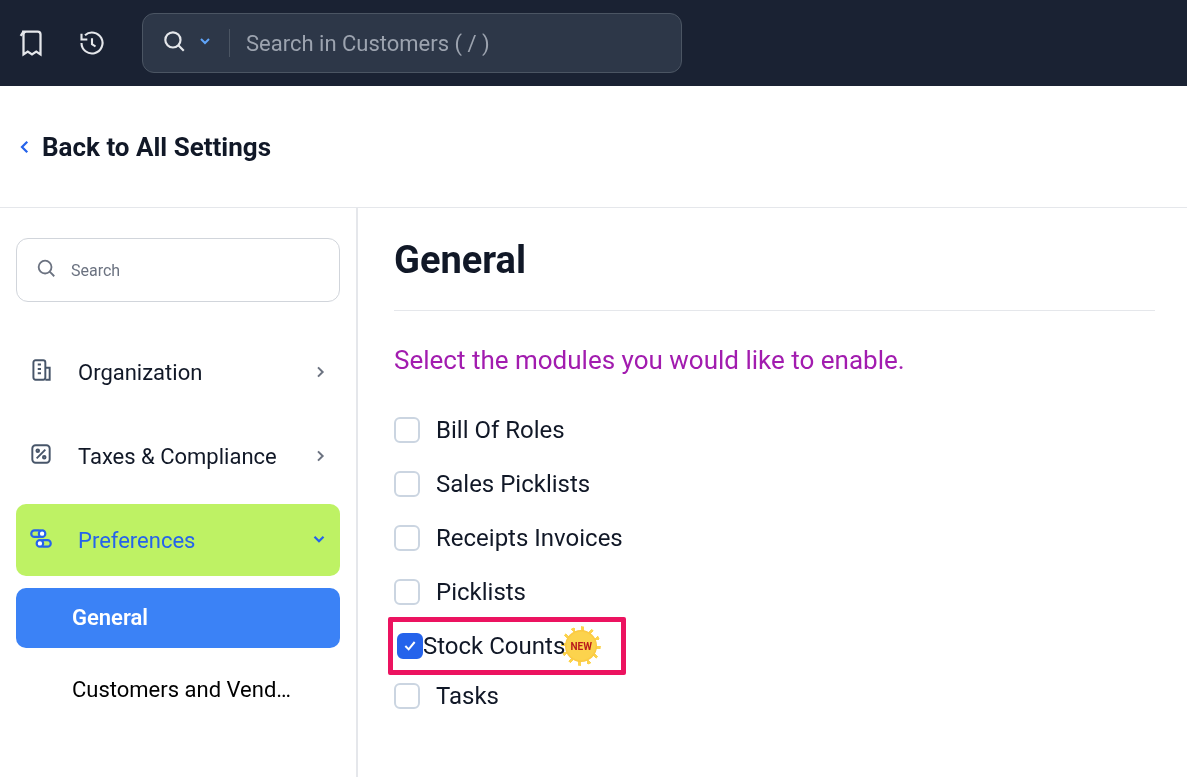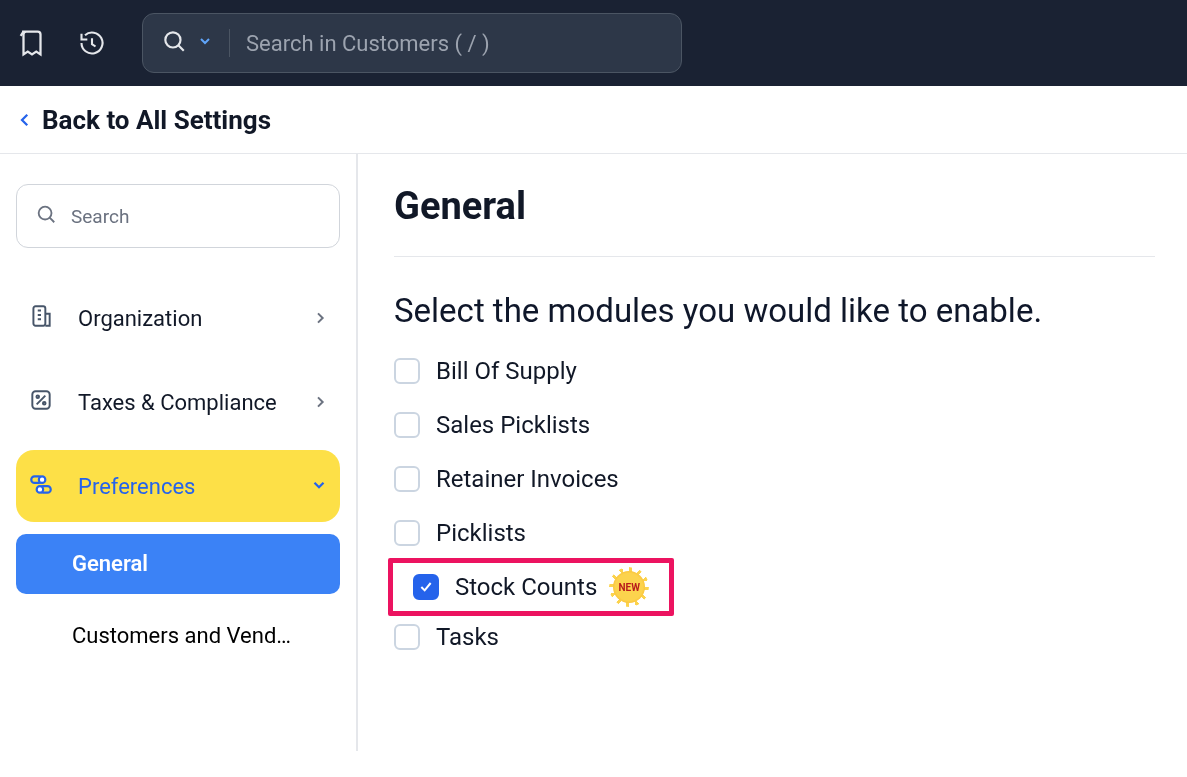--- a/index.html
+++ b/index.html
@@ -53,21 +53,21 @@
     background: #4b5563;
     margin: 0 6px;
   }
   .topbar-search .placeholder {
     font-size: 22px;
     color: #9ca3af;
   }
 
   
   .backrow {
-    height: 68px;
+    height: 122px;
     display: flex;
     align-items: center;
     padding: 0 16px;
     border-bottom: 1px solid #e5e7eb;
   }
   .backrow a {
     display: flex;
     align-items: center;
     gap: 8px;
     font-size: 26px;
@@ -91,21 +91,21 @@
   }
   .sidebar-search {
     border: 1px solid #d1d5db;
     border-radius: 12px;
     height: 64px;
     display: flex;
     align-items: center;
     padding: 0 18px;
     gap: 14px;
     color: #6b7280;
-    font-size: 19px;
+    font-size: 16px;
     margin-bottom: 34px;
   }
   .side-item {
     display: flex;
     align-items: center;
     height: 72px;
     padding: 0 12px;
     border-radius: 10px;
     font-size: 22px;
     color: #111827;
@@ -116,23 +116,22 @@
   }
   .side-item .left {
     display: flex;
     align-items: center;
     gap: 24px;
   }
   .side-item .chev {
     color: #6b7280;
   }
   .side-item.active {
-    background: #fde047;
+    background: #bef264;
     color: #2563eb;
-    border-radius: 18px;
   }
   .side-item.active .chev { color: #2563eb; }
 
   .side-sub {
     display: block;
     height: 60px;
     line-height: 60px;
     border-radius: 10px;
     font-size: 22px;
     padding: 0 0 0 56px;
@@ -156,23 +155,23 @@
   }
   .main h1 {
     font-size: 38px;
     font-weight: 700;
     color: #111827;
     padding-bottom: 28px;
     border-bottom: 1px solid #e5e7eb;
     margin-bottom: 34px;
   }
   .main .subtitle {
-    font-size: 33px;
-    color: #0f172a;
-    margin-bottom: 26px;
+    font-size: 26px;
+    color: #a21caf;
+    margin-bottom: 40px;
   }
   .module-row {
     display: flex;
     align-items: center;
     gap: 16px;
     font-size: 24px;
     color: #111827;
     margin-bottom: 24px;
     height: 30px;
   }
@@ -190,25 +189,24 @@
     background: #2563eb;
     border-color: #2563eb;
     color: #fff;
   }
   .checkbox.checked svg { display: block; }
   .checkbox svg { display: none; }
 
   .highlight {
     border: 5px solid #ec1360;
     border-radius: 2px;
-    padding: 8px 24px 8px 20px;
+    padding: 8px 24px 8px 4px;
     margin-left: -6px;
     display: inline-flex;
     align-items: center;
-    gap: 16px;
   }
   .new-badge {
     width: 32px;
     height: 32px;
     background: radial-gradient(circle,#fcd34d 60%,#f59e0b 100%);
     display: flex;
     align-items: center;
     justify-content: center;
     font-size: 10px;
     font-weight: 700;
@@ -361,29 +359,29 @@
       <span>Customers and Vend…</span>
     </div>
   </div>
 
   <div class="main">
     <h1>General</h1>
     <div class="subtitle">Select the modules you would like to enable.</div>
 
     <div class="module-row">
       <span class="checkbox"></span>
-      <span>Bill Of Supply</span>
+      <span>Bill Of Roles</span>
     </div>
     <div class="module-row">
       <span class="checkbox"></span>
       <span>Sales Picklists</span>
     </div>
     <div class="module-row">
       <span class="checkbox"></span>
-      <span>Retainer Invoices</span>
+      <span>Receipts Invoices</span>
     </div>
     <div class="module-row">
       <span class="checkbox"></span>
       <span>Picklists</span>
     </div>
 
     <div class="module-row" style="margin-bottom:20px;">
       <span class="highlight">
         <span class="checkbox checked">
             <svg width="16" height="16" viewBox="0 0 24 24" fill="none" stroke="currentColor" stroke-width="3">

